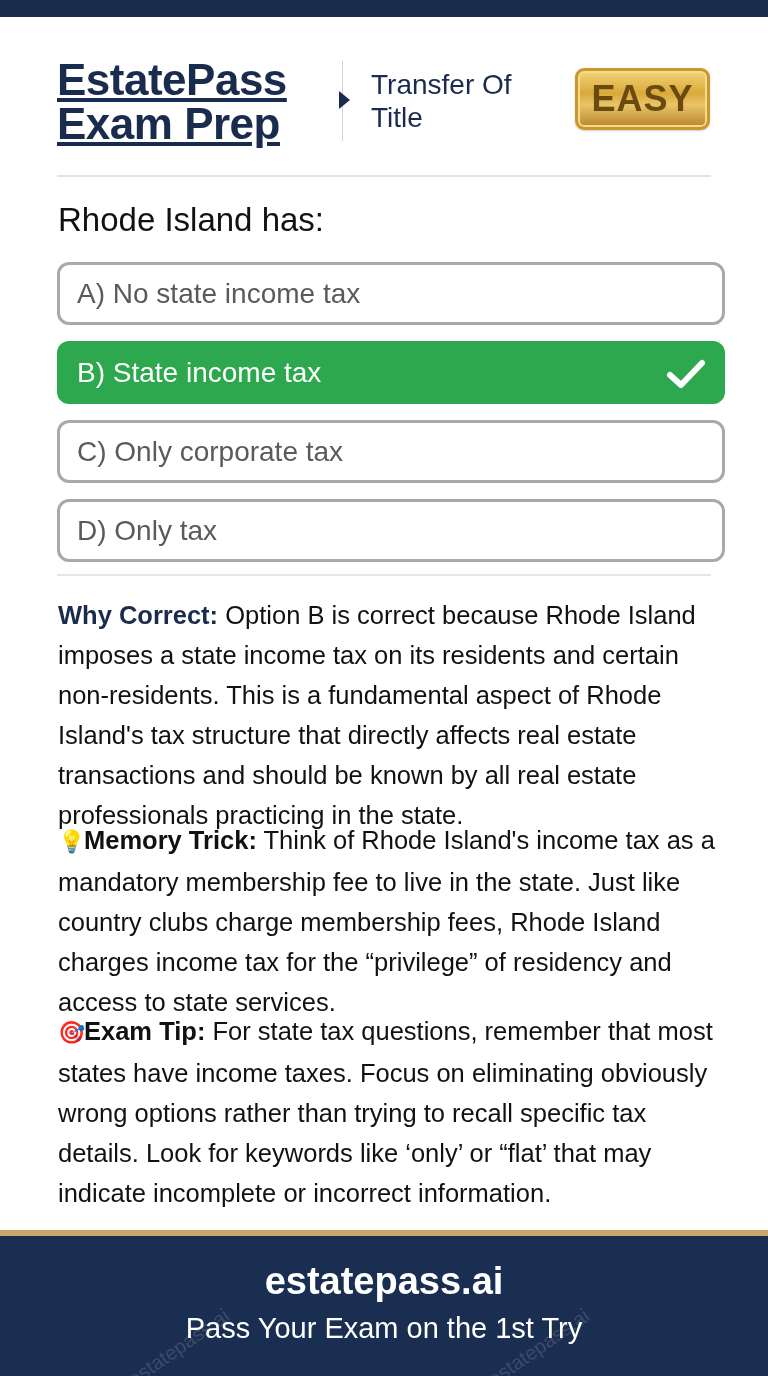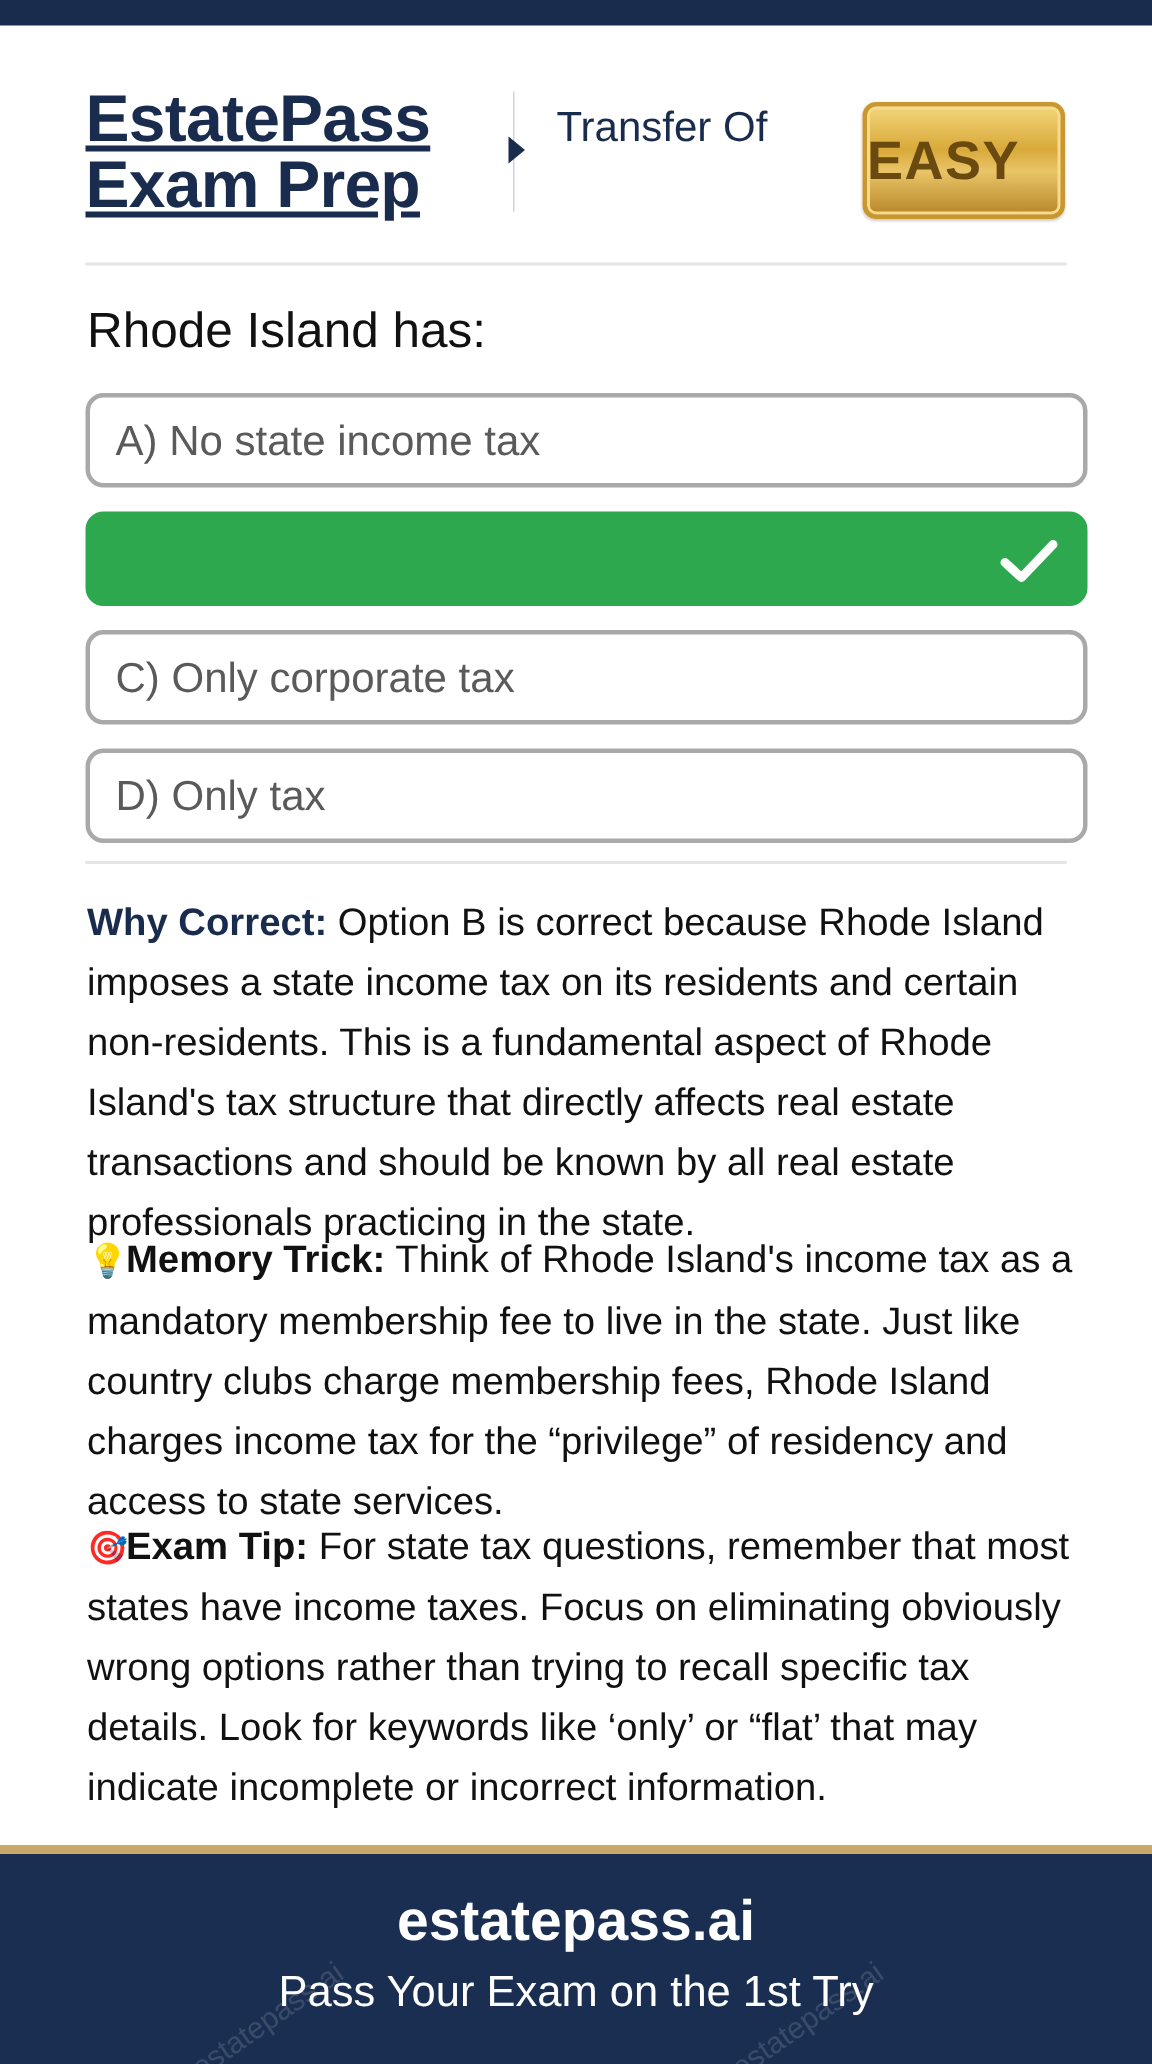--- a/index.html
+++ b/index.html
@@ -8,24 +8,24 @@
 
   .top-bar { position: absolute; left: 0; top: 0; width: 768px; height: 17px; background: #1a2c4e; }
 
   .header { position: absolute; left: 57px; top: 55px; width: 654px; height: 100px; }
   .brand { position: absolute; left: 0; top: 3px; font-weight: 700; font-size: 44px; line-height: 44px; color: #1a2c4e; letter-spacing: -0.5px; text-decoration: underline; }
   .brand div { white-space: nowrap; }
   .divider-v { position: absolute; left: 285px; top: 6px; width: 1px; height: 80px; background: #cfd3d9; }
   .arrow { position: absolute; left: 282px; top: 36px; width: 0; height: 0;
            border-top: 9px solid transparent; border-bottom: 9px solid transparent; border-left: 11px solid #1a2c4e; }
   .category { position: absolute; left: 314px; top: 13px; font-size: 28px; line-height: 33px; color: #1a2c4e; }
-  .badge { position: absolute; left: 518px; top: 13px; width: 135px; height: 78px; border-radius: 9px;
+  .badge { position: absolute; left: 518px; top: 13px; width: 135px; height: 62px; border-radius: 9px;
            background: linear-gradient(180deg, #f3d47a 0%, #d9a93a 40%, #e9c568 60%, #b8862a 100%);
            border: 3px solid #c9972e; box-shadow: inset 0 0 0 2px #f6dc8a, 0 1px 2px rgba(0,0,0,0.2);
-           display: flex; align-items: center; justify-content: flex-start; }
+           display: flex; align-items: center; justify-content: center; }
   .badge span { font-weight: 700; font-size: 36px; color: #6a4a0e; letter-spacing: 1px; }
 
   .hr1 { position: absolute; left: 57px; top: 175px; width: 654px; height: 2px; background: #e3e3e3; }
 
   .question { position: absolute; left: 58px; top: 200px; font-size: 33px; line-height: 40px; color: #111; }
 
   .options { position: absolute; left: 57px; top: 262px; width: 654px; }
   .option { position: relative; width: 668px; height: 63px; border: 3px solid #a9a9a9; border-radius: 12px;
             background: #fff; margin-bottom: 16px; display: flex; align-items: center; padding-left: 17px; cursor: pointer; }
   .option .label { font-size: 28px; color: #5a5a5a; }
@@ -56,35 +56,37 @@
 
 <div class="header">
   <div class="brand">
     <div>EstatePass</div>
     <div>Exam Prep</div>
   </div>
   <div class="divider-v"></div>
   <div class="arrow"></div>
   <div class="category">
     <div>Transfer Of</div>
+    <div>Title</div>
   </div>
   <div class="badge">
     <span>EASY</span>
   </div>
 </div>
 
 <div class="hr1"></div>
 
 <div class="question">Rhode Island has:</div>
 
 <div class="options">
   <div class="option">
     <span class="label">A) No state income tax</span>
   </div>
   <div class="option correct">
+    <span class="label">B) State income tax</span>
     <svg class="check" viewBox="0 0 40 32">
       <path d="M4 17 L15 27 L36 5" fill="none" stroke="#ffffff" stroke-width="6" stroke-linecap="round" stroke-linejoin="round"></path>
     </svg>
   </div>
   <div class="option">
     <span class="label">C) Only corporate tax</span>
   </div>
   <div class="option">
     <span class="label">D) Only tax</span>
   </div>

